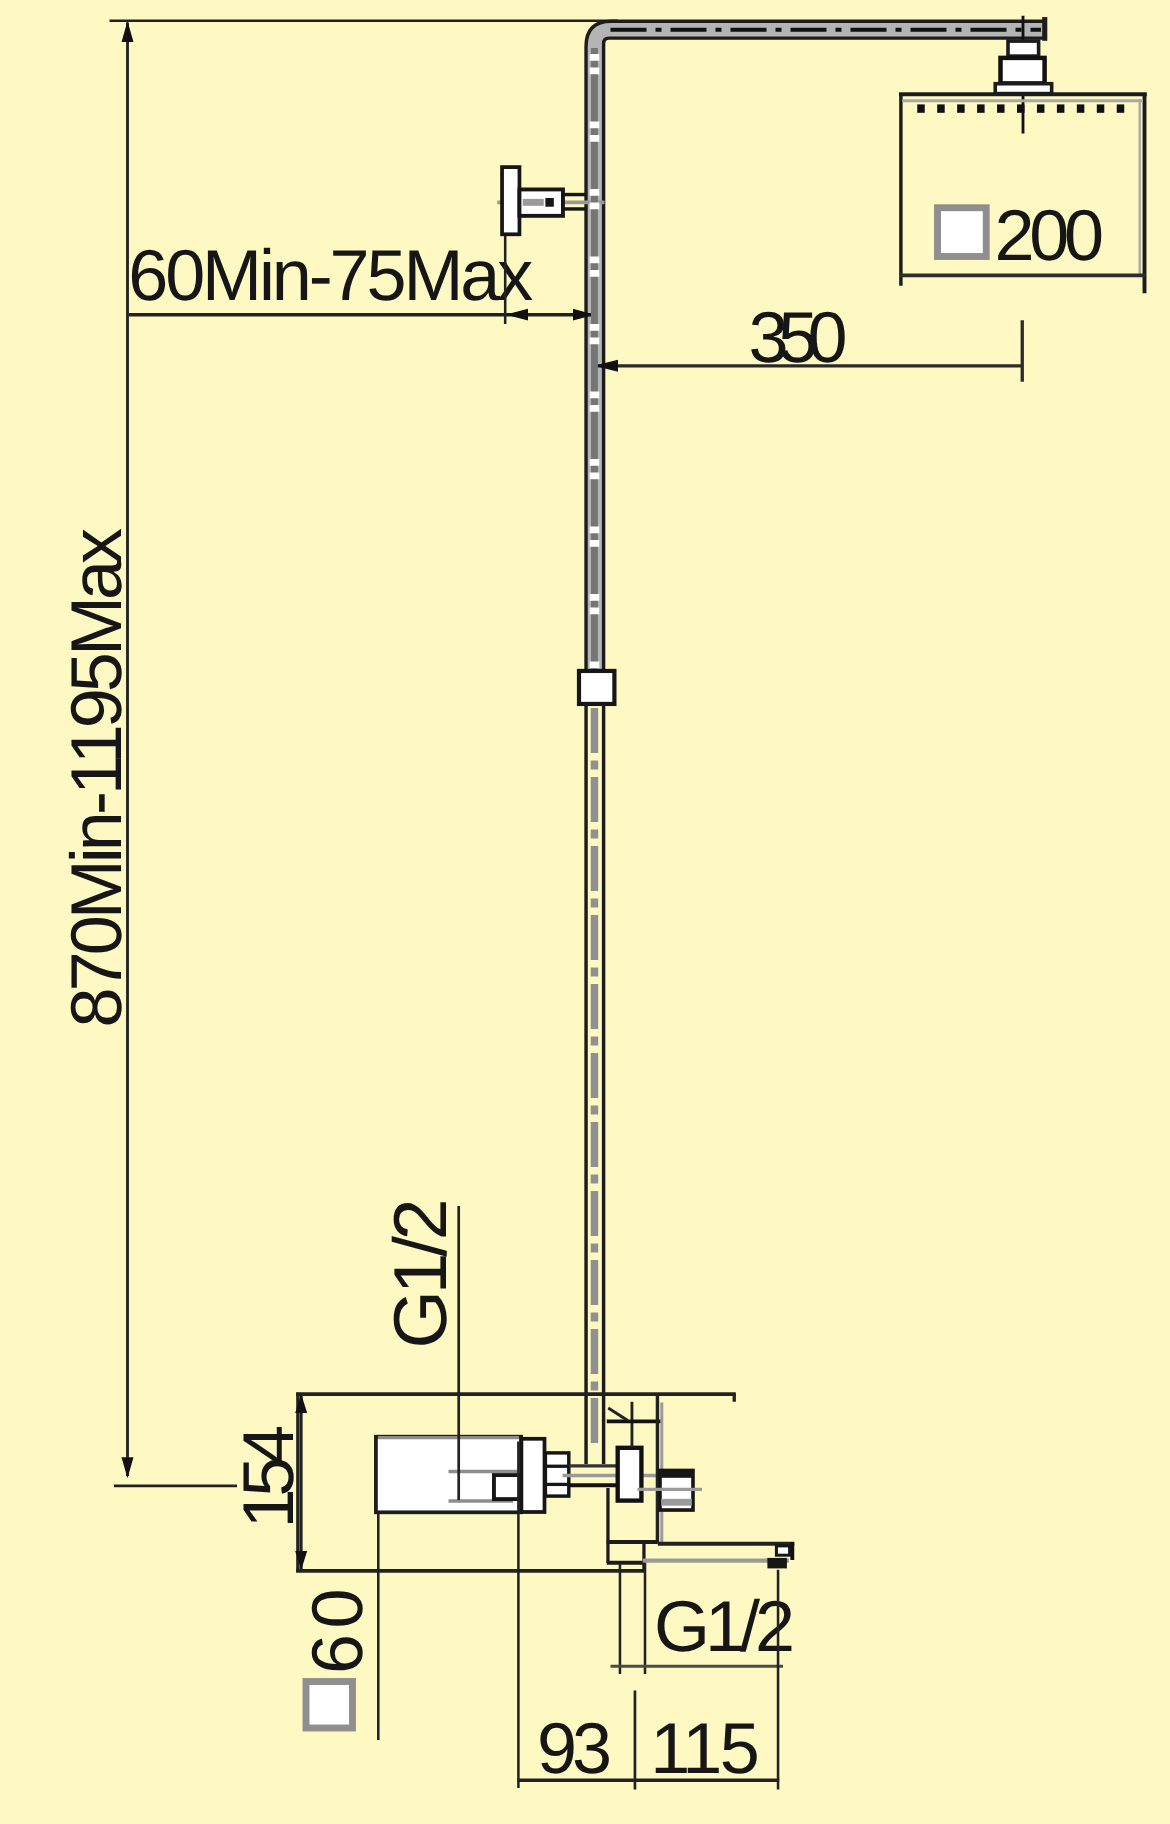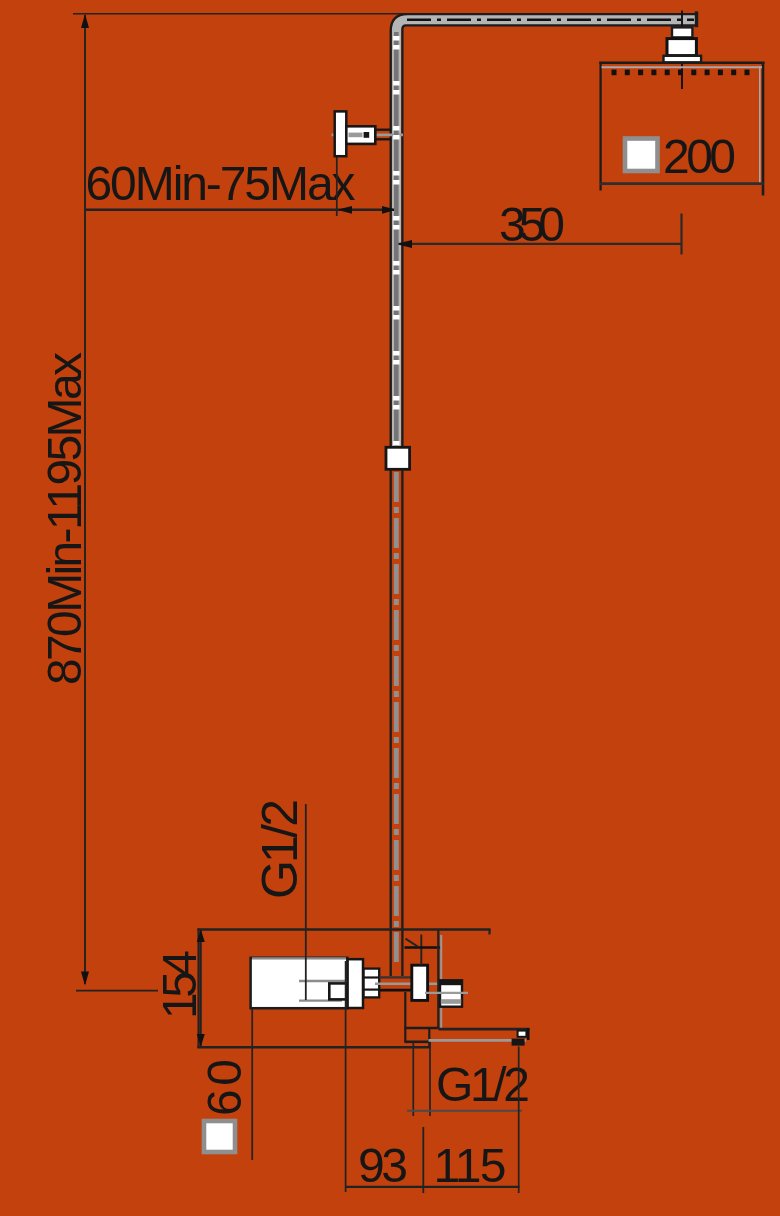--- a/index.html
+++ b/index.html
@@ -1,16 +1,16 @@
 <!DOCTYPE html>
 <html><head>
 <meta charset="utf-8">
 <style>
   html,body{margin:0;padding:0;background:#ffffff;}
-  .page{position:relative;width:780px;height:1216px;background:#c2410c;overflow:hidden;}
+  .page{position:relative;width:780px;height:1216px;background:#fef9c3;overflow:hidden;}
   svg{position:absolute;left:0;top:0;}
   text{font-family:"Liberation Sans", sans-serif;fill:#161616;}
 </style>
 </head>
 <body>
 <div class="page">
 <svg width="780" height="1216" viewBox="0 0 780 1216">
 
 <line x1="73" y1="13.8" x2="412" y2="13.8" stroke="#222" stroke-width="1.6"></line>
 

